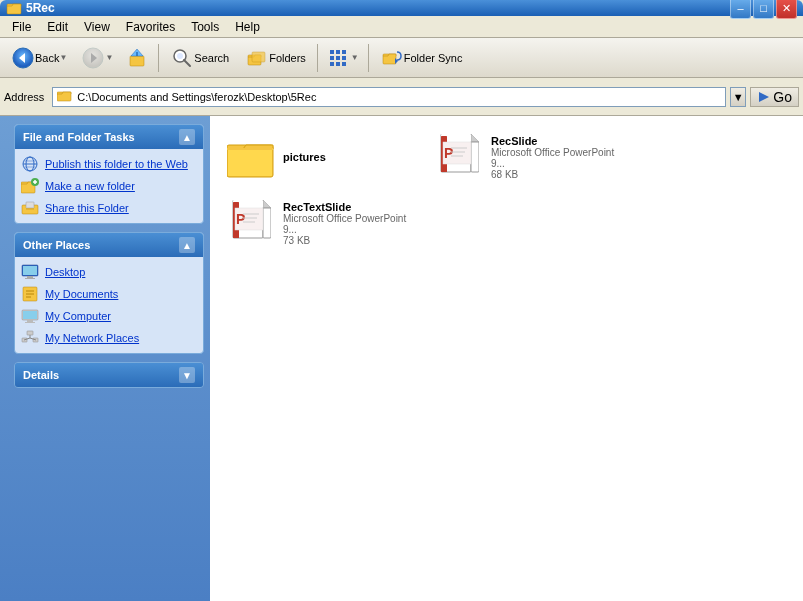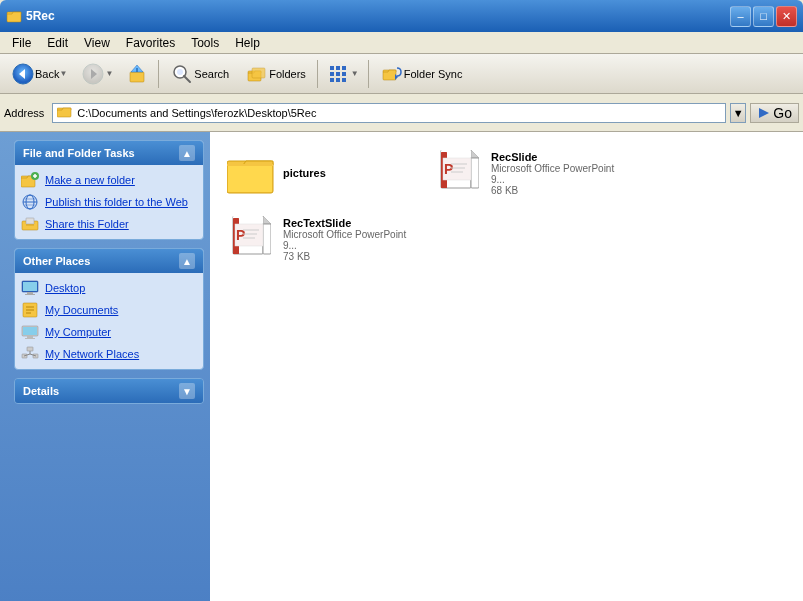--- a/index.html
+++ b/index.html
@@ -8,21 +8,21 @@
       font-size: 11px;
       background: #ECE9D8;
       width: 803px;
       height: 601px;
       overflow: hidden;
     }
 
     
     #title-bar {
       background: linear-gradient(to bottom, #4a90d9 0%, #1a5fb4 100%);
-      height: 32px;
+      height: 16px;
       display: flex;
       align-items: center;
       padding: 0 6px;
       border-top-left-radius: 6px;
       border-top-right-radius: 6px;
     }
     #title-bar-icon {
       width: 16px;
       height: 16px;
       margin-right: 4px;
@@ -447,40 +447,40 @@
 
     <div class="panel-section">
       <div class="panel-header">
         <span>File and Folder Tasks</span>
         <div class="panel-header-icon">▲</div>
       </div>
       <div class="panel-body">
         <div class="panel-link">
           <div class="link-icon">
             <svg width="18" height="16" viewBox="0 0 18 16">
+              <circle cx="9" cy="8" r="7" fill="none" stroke="#316AC5" stroke-width="1"></circle>
+              <ellipse cx="9" cy="8" rx="4" ry="7" fill="none" stroke="#316AC5" stroke-width="1"></ellipse>
+              <line x1="2" y1="8" x2="16" y2="8" stroke="#316AC5" stroke-width="1"></line>
+              <line x1="3" y1="5" x2="15" y2="5" stroke="#316AC5" stroke-width="0.5"></line>
+              <line x1="3" y1="11" x2="15" y2="11" stroke="#316AC5" stroke-width="0.5"></line>
+            </svg>
+          </div>
+          <span>Publish this folder to the Web</span>
+        </div>
+        <div class="panel-link">
+          <div class="link-icon">
+            <svg width="18" height="16" viewBox="0 0 18 16">
               <rect x="0" y="4" width="14" height="11" rx="1" fill="#f5c542" stroke="#b8860b" stroke-width="0.5"></rect>
               <path d="M0 6 L6 6 L7 4 L14 4 L14 6" fill="#f5c542" stroke="#b8860b" stroke-width="0.5"></path>
               <circle cx="14" cy="4" r="4" fill="#4CAF50"></circle>
               <line x1="14" y1="2" x2="14" y2="6" stroke="white" stroke-width="1.5"></line>
               <line x1="12" y1="4" x2="16" y2="4" stroke="white" stroke-width="1.5"></line>
             </svg>
           </div>
           <span>Make a new folder</span>
-        </div>
-        <div class="panel-link">
-          <div class="link-icon">
-            <svg width="18" height="16" viewBox="0 0 18 16">
-              <circle cx="9" cy="8" r="7" fill="none" stroke="#316AC5" stroke-width="1"></circle>
-              <ellipse cx="9" cy="8" rx="4" ry="7" fill="none" stroke="#316AC5" stroke-width="1"></ellipse>
-              <line x1="2" y1="8" x2="16" y2="8" stroke="#316AC5" stroke-width="1"></line>
-              <line x1="3" y1="5" x2="15" y2="5" stroke="#316AC5" stroke-width="0.5"></line>
-              <line x1="3" y1="11" x2="15" y2="11" stroke="#316AC5" stroke-width="0.5"></line>
-            </svg>
-          </div>
-          <span>Publish this folder to the Web</span>
         </div>
         <div class="panel-link">
           <div class="link-icon">
             <svg width="18" height="16" viewBox="0 0 18 16">
               <rect x="1" y="5" width="16" height="9" rx="1" fill="#f5c542" stroke="#b8860b" stroke-width="0.5"></rect>
               <rect x="5" y="2" width="8" height="6" rx="0.5" fill="#ddd" stroke="#999" stroke-width="0.5"></rect>
               <line x1="5" y1="9" x2="13" y2="9" stroke="#b8860b" stroke-width="0.5"></line>
             </svg>
           </div>
           <span>Share this Folder</span>

